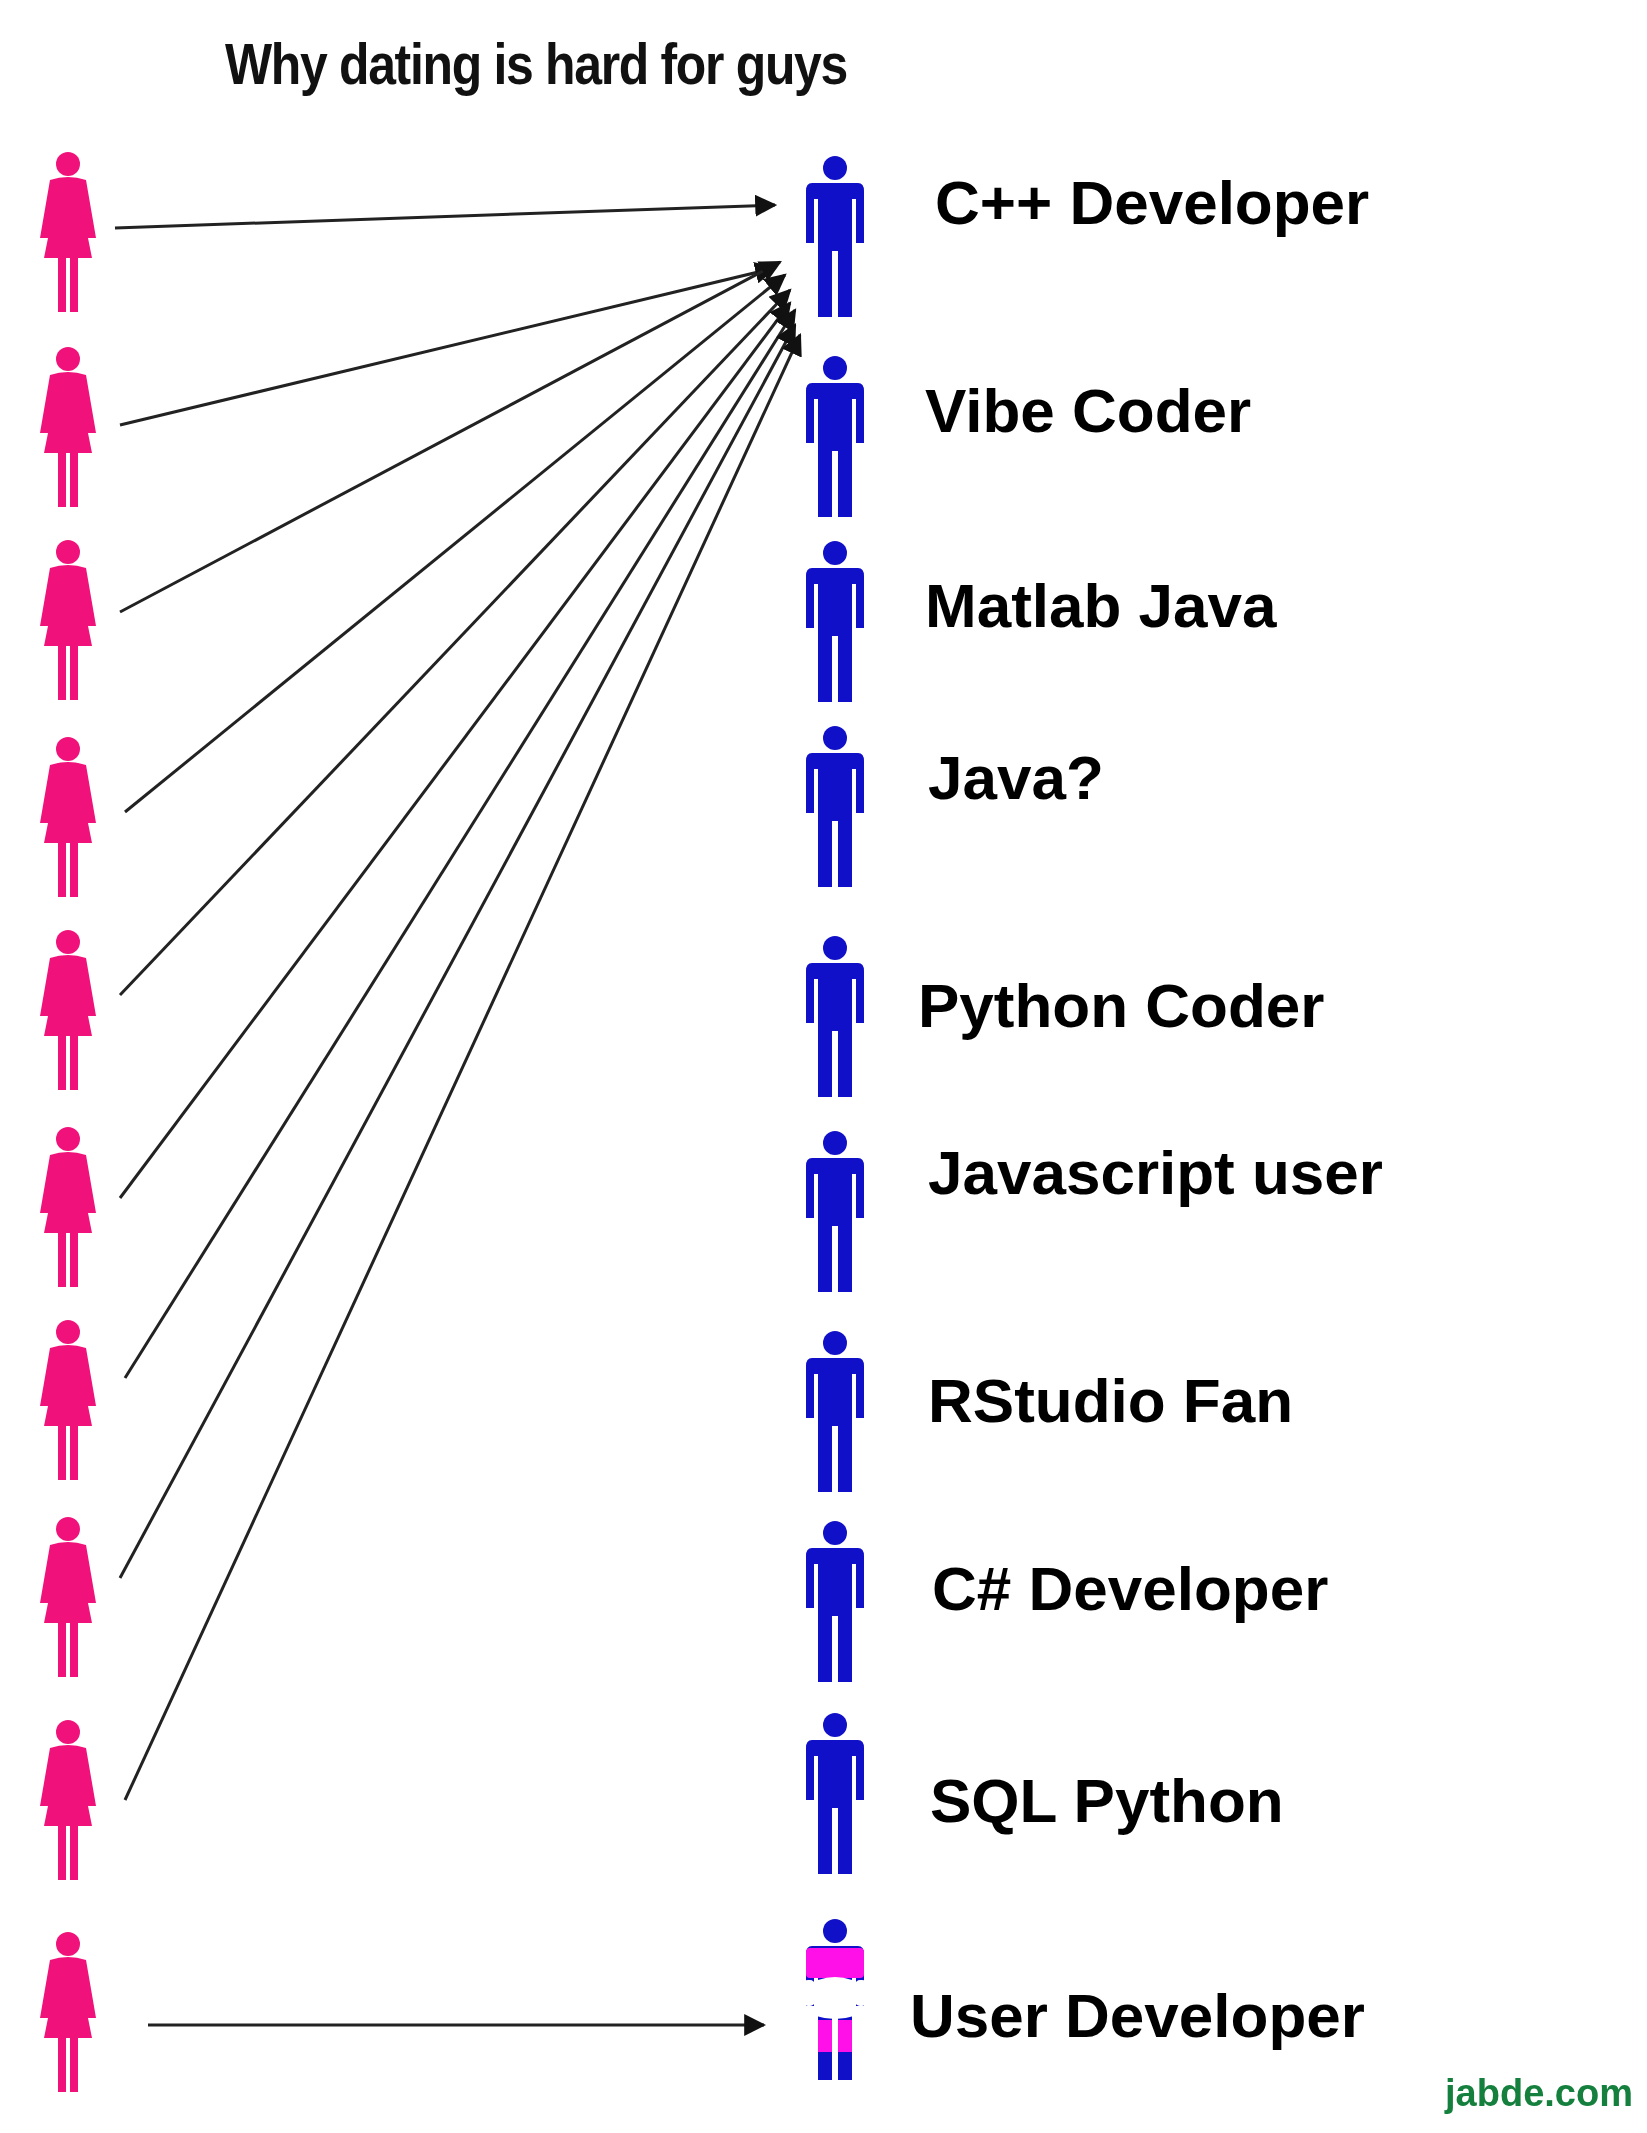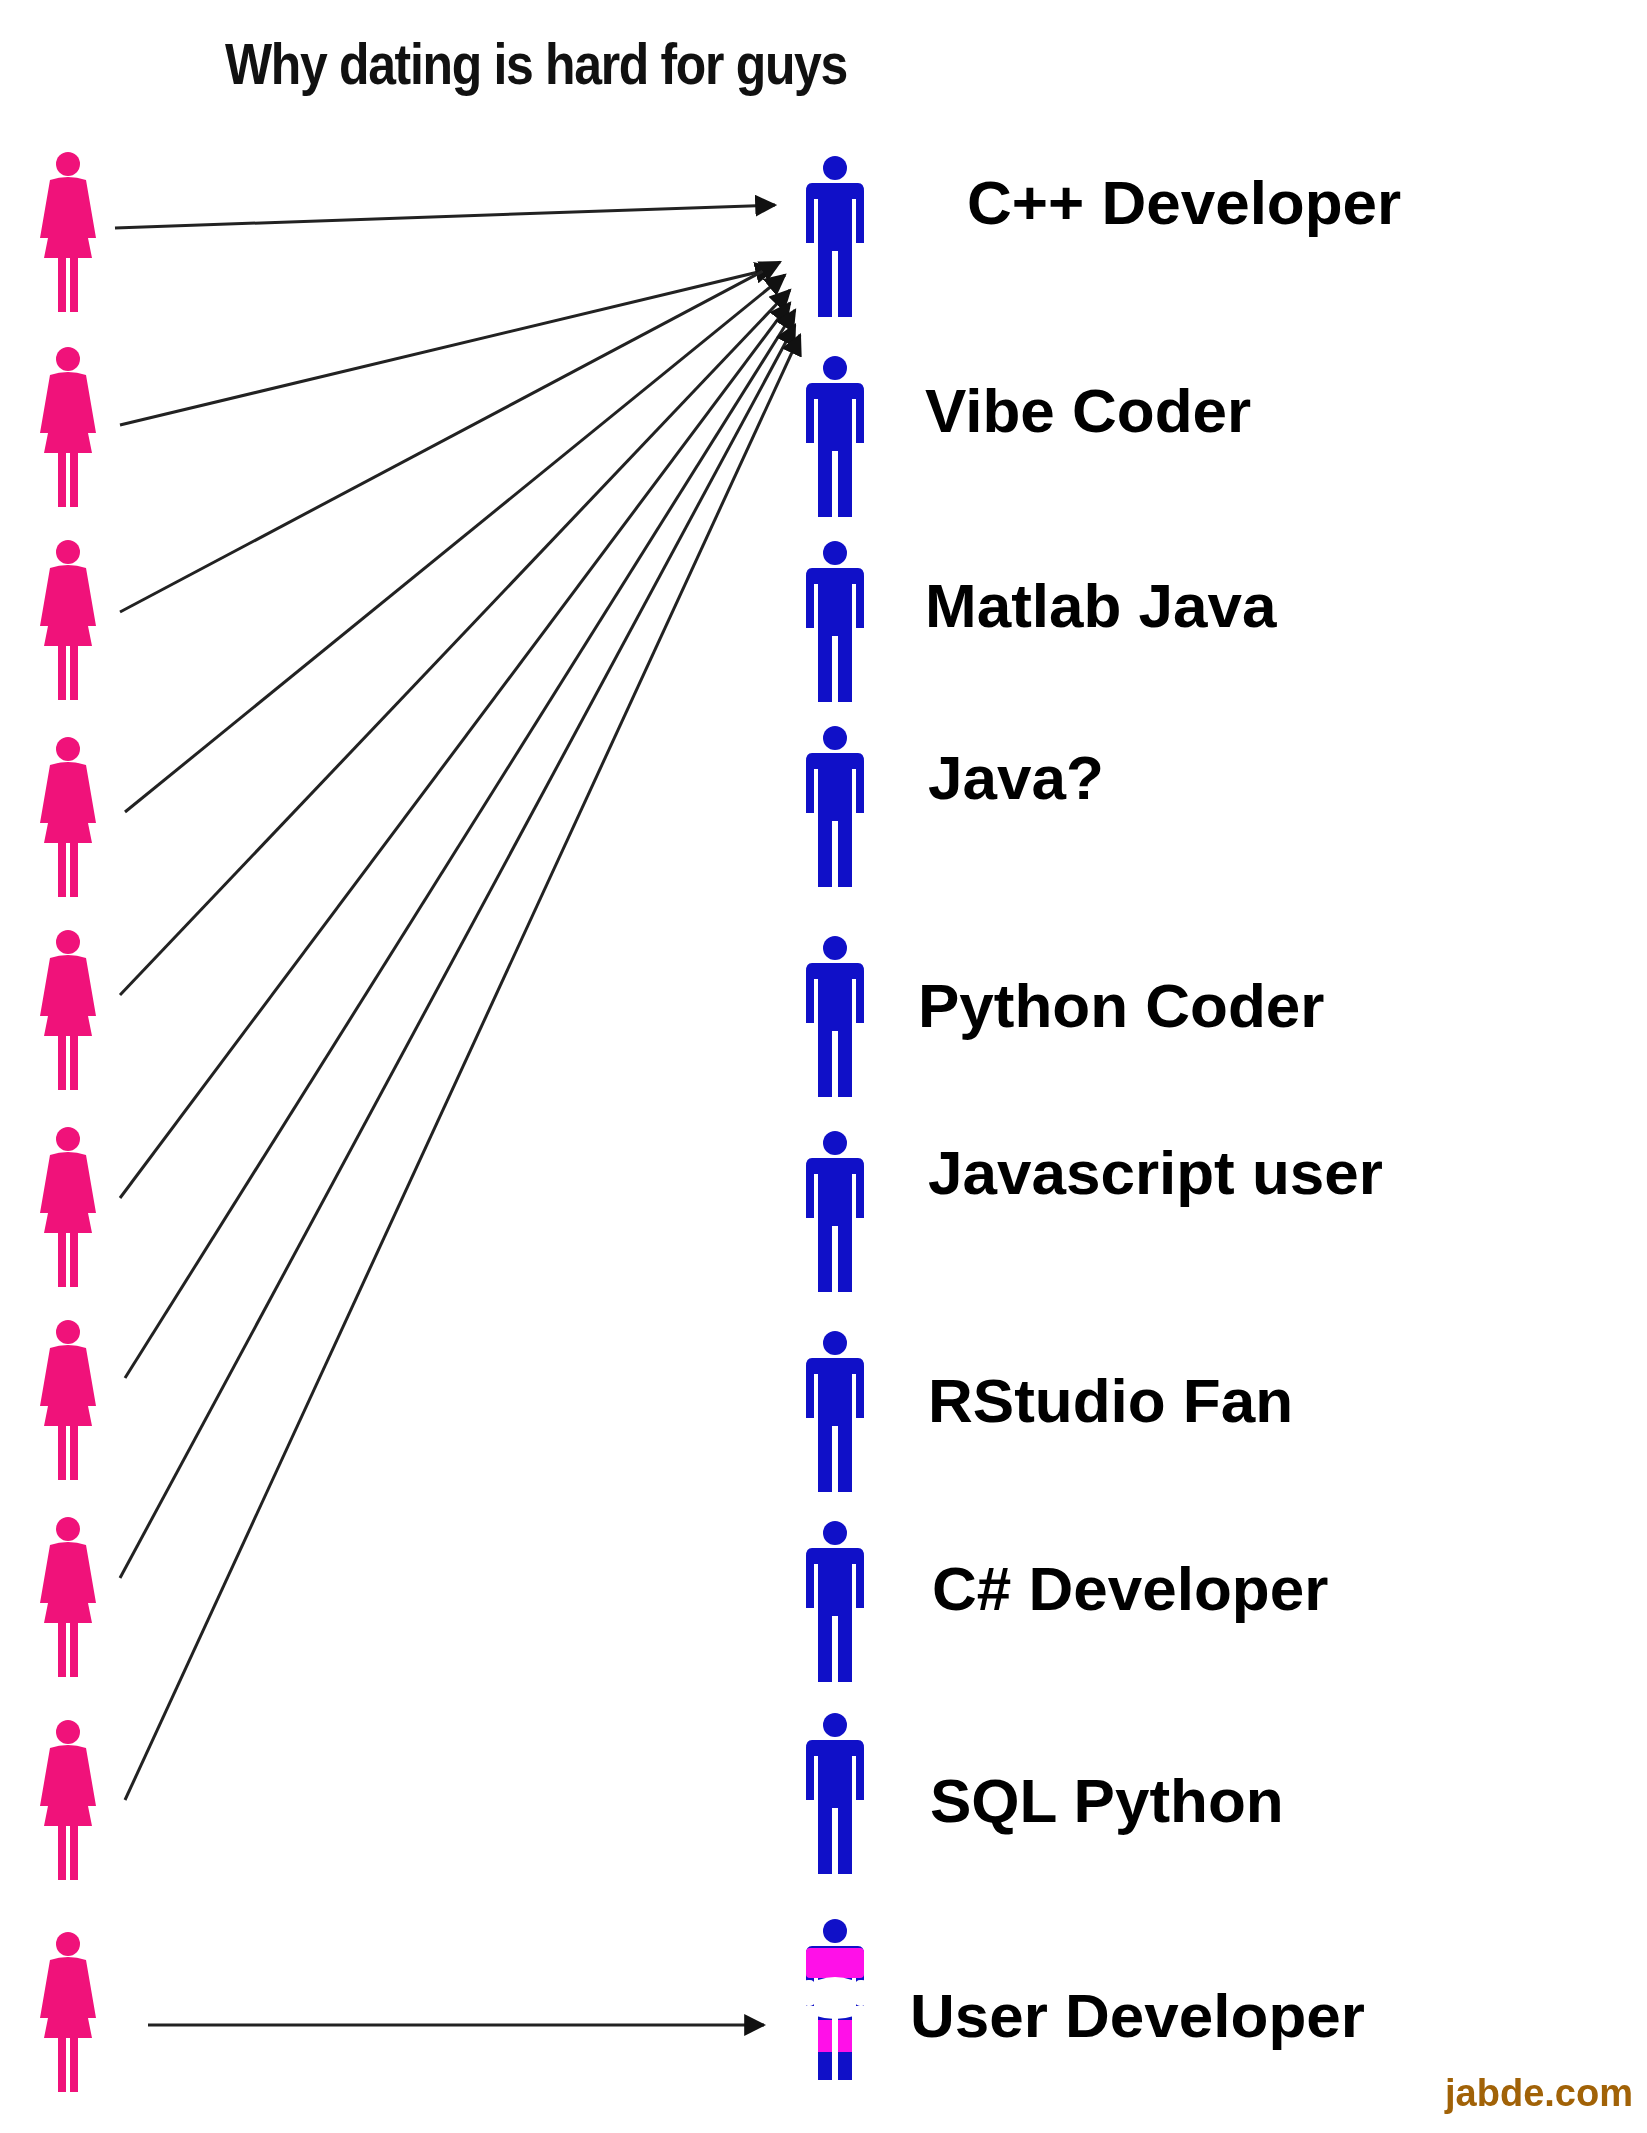--- a/index.html
+++ b/index.html
@@ -14,21 +14,21 @@
   .canvas { position: absolute; left: 0; top: 0; width: 1647px; height: 2133px; }
   .label {
     position: absolute;
     font-family: "Liberation Sans", sans-serif; font-weight: 700;
     font-size: 62px; color: #000; white-space: nowrap;
     line-height: 1;
   }
   .watermark {
     position: absolute; right: 14px; bottom: 18px;
     font-family: "Liberation Sans", sans-serif; font-weight: 700;
-    font-size: 38px; color: #a16207;
+    font-size: 38px; color: #15803d;
   }
 </style>
 </head>
 <body>
 
 <div class="title">Why dating is hard for guys</div>
 
 <svg class="canvas" id="canvas" width="1647" height="2133" viewBox="0 0 1647 2133" xmlns="http://www.w3.org/2000/svg">
   <defs>
     <marker id="arrowhead" markerWidth="10" markerHeight="10" refX="9" refY="5" orient="auto" markerUnits="userSpaceOnUse">
@@ -88,21 +88,21 @@
         <path d="M818,1980 Q835,1974 852,1980 L854,2016 Q835,2022 816,2016 Z" fill="#ffffff"></path>
         <rect x="803" y="1980" width="12" height="26" rx="5" fill="#ffffff"></rect>
         <rect x="855" y="1980" width="12" height="26" rx="5" fill="#ffffff"></rect>
         <rect x="818" y="2020" width="14" height="32" fill="#ff10e8"></rect>
         <rect x="838" y="2020" width="14" height="32" fill="#ff10e8"></rect>
       </g>
     </g>
 </svg>
 
 <div id="labels-layer">
-    <div class="label" style="left: 935px; top: 172px; margin-left: 32px;">C++ Developer</div>
+    <div class="label" style="left: 935px; top: 172px;">C++ Developer</div>
     <div class="label" style="left: 925px; top: 380px;">Vibe Coder</div>
     <div class="label" style="left: 925px; top: 575px;">Matlab Java</div>
     <div class="label" style="left: 928px; top: 747px;">Java?</div>
     <div class="label" style="left: 918px; top: 975px;">Python Coder</div>
     <div class="label" style="left: 928px; top: 1142px;">Javascript user</div>
     <div class="label" style="left: 928px; top: 1370px; text-align: center;">RStudio Fan</div>
     <div class="label" style="left: 932px; top: 1558px;">C# Developer</div>
     <div class="label" style="left: 930px; top: 1770px;">SQL Python</div>
     <div class="label" style="left: 910px; top: 1985px;">User Developer</div>
   </div>

